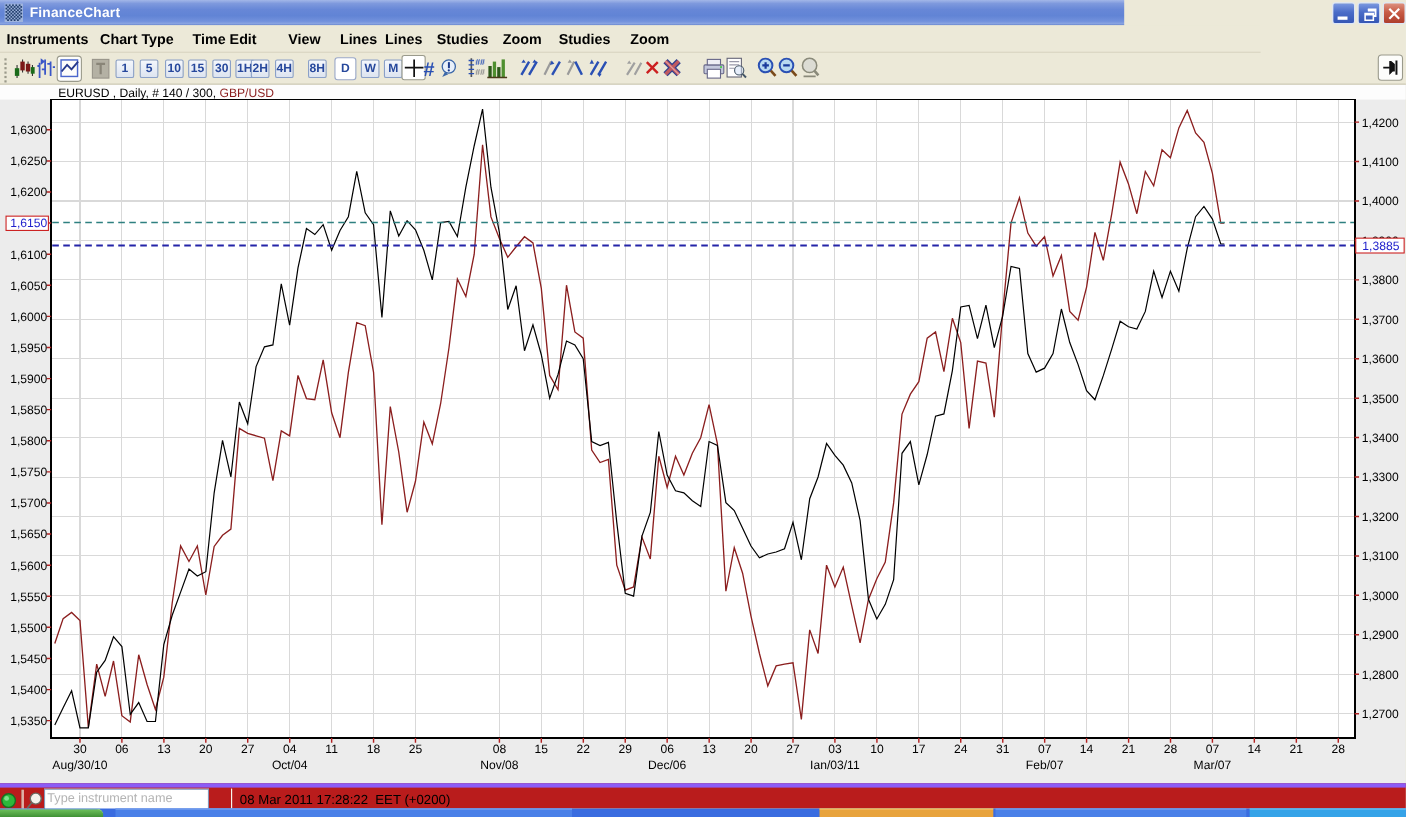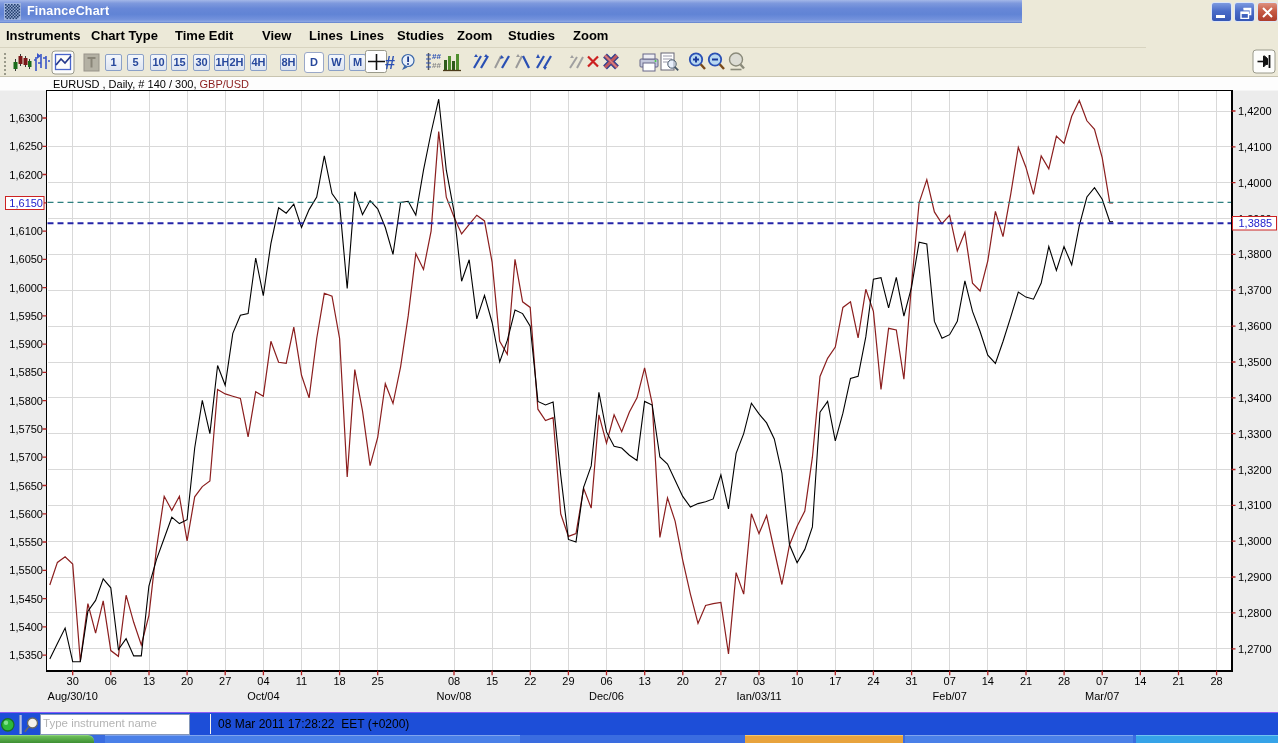--- a/index.html
+++ b/index.html
@@ -7,21 +7,21 @@
 .abs{position:absolute}
 #titlebar{position:absolute;left:0;top:0;width:1022px;height:23px;
  background:linear-gradient(180deg,#a3b7e8 0%,#7e99dd 14%,#6787d7 38%,#6184d5 62%,#7291dc 84%,#8aa4e2 94%,#5c7cc8 100%);}
 #titletext{position:absolute;left:27px;top:4px;font-size:12.5px;font-weight:bold;color:#fff;letter-spacing:.2px}
 .winbtn{position:absolute;top:2px;width:21px;height:20px;border-radius:3px;border:1px solid #dce6f8}
 #menubar{position:absolute;left:0;top:23px;width:1146px;height:25px;background:#ece9d8;border-bottom:1px solid #d8d4c0}
 .mi{position:absolute;top:5px;font-size:13px;font-weight:bold;color:#000}
 #toolbar{position:absolute;left:0;top:49px;width:1278px;height:28px;background:#ece9d8;border-bottom:1px solid #c8c4b0}
 .tfb{position:absolute;top:5px;width:17px;height:17px;border:1px solid #8aa0c8;border-radius:2px;background:linear-gradient(180deg,#f4f7fc,#dde4f0);
  color:#27489c;font-size:11px;font-weight:bold;text-align:center;line-height:15px}
-#statusbar{position:absolute;left:0;top:712px;width:1278px;height:23px;background:#1d4ed8;border-top:1px solid #8b5cf6}
+#statusbar{position:absolute;left:0;top:712px;width:1278px;height:23px;background:#b91c1c;border-top:4px solid #8b5cf6}
 #taskbar{position:absolute;left:0;top:735px;width:1278px;height:8px;background:#3a6ce0}
 </style>
 </head>
 <body>
 
 <div id="titlebar">
  <svg class="abs" style="left:4px;top:3px" width="17" height="17">
   <rect x="0" y="0" width="17" height="17" fill="#9fb4dd"></rect>
   <g fill="#24406e">
    <rect x="1" y="1" width="1.6" height="1.6"></rect>

